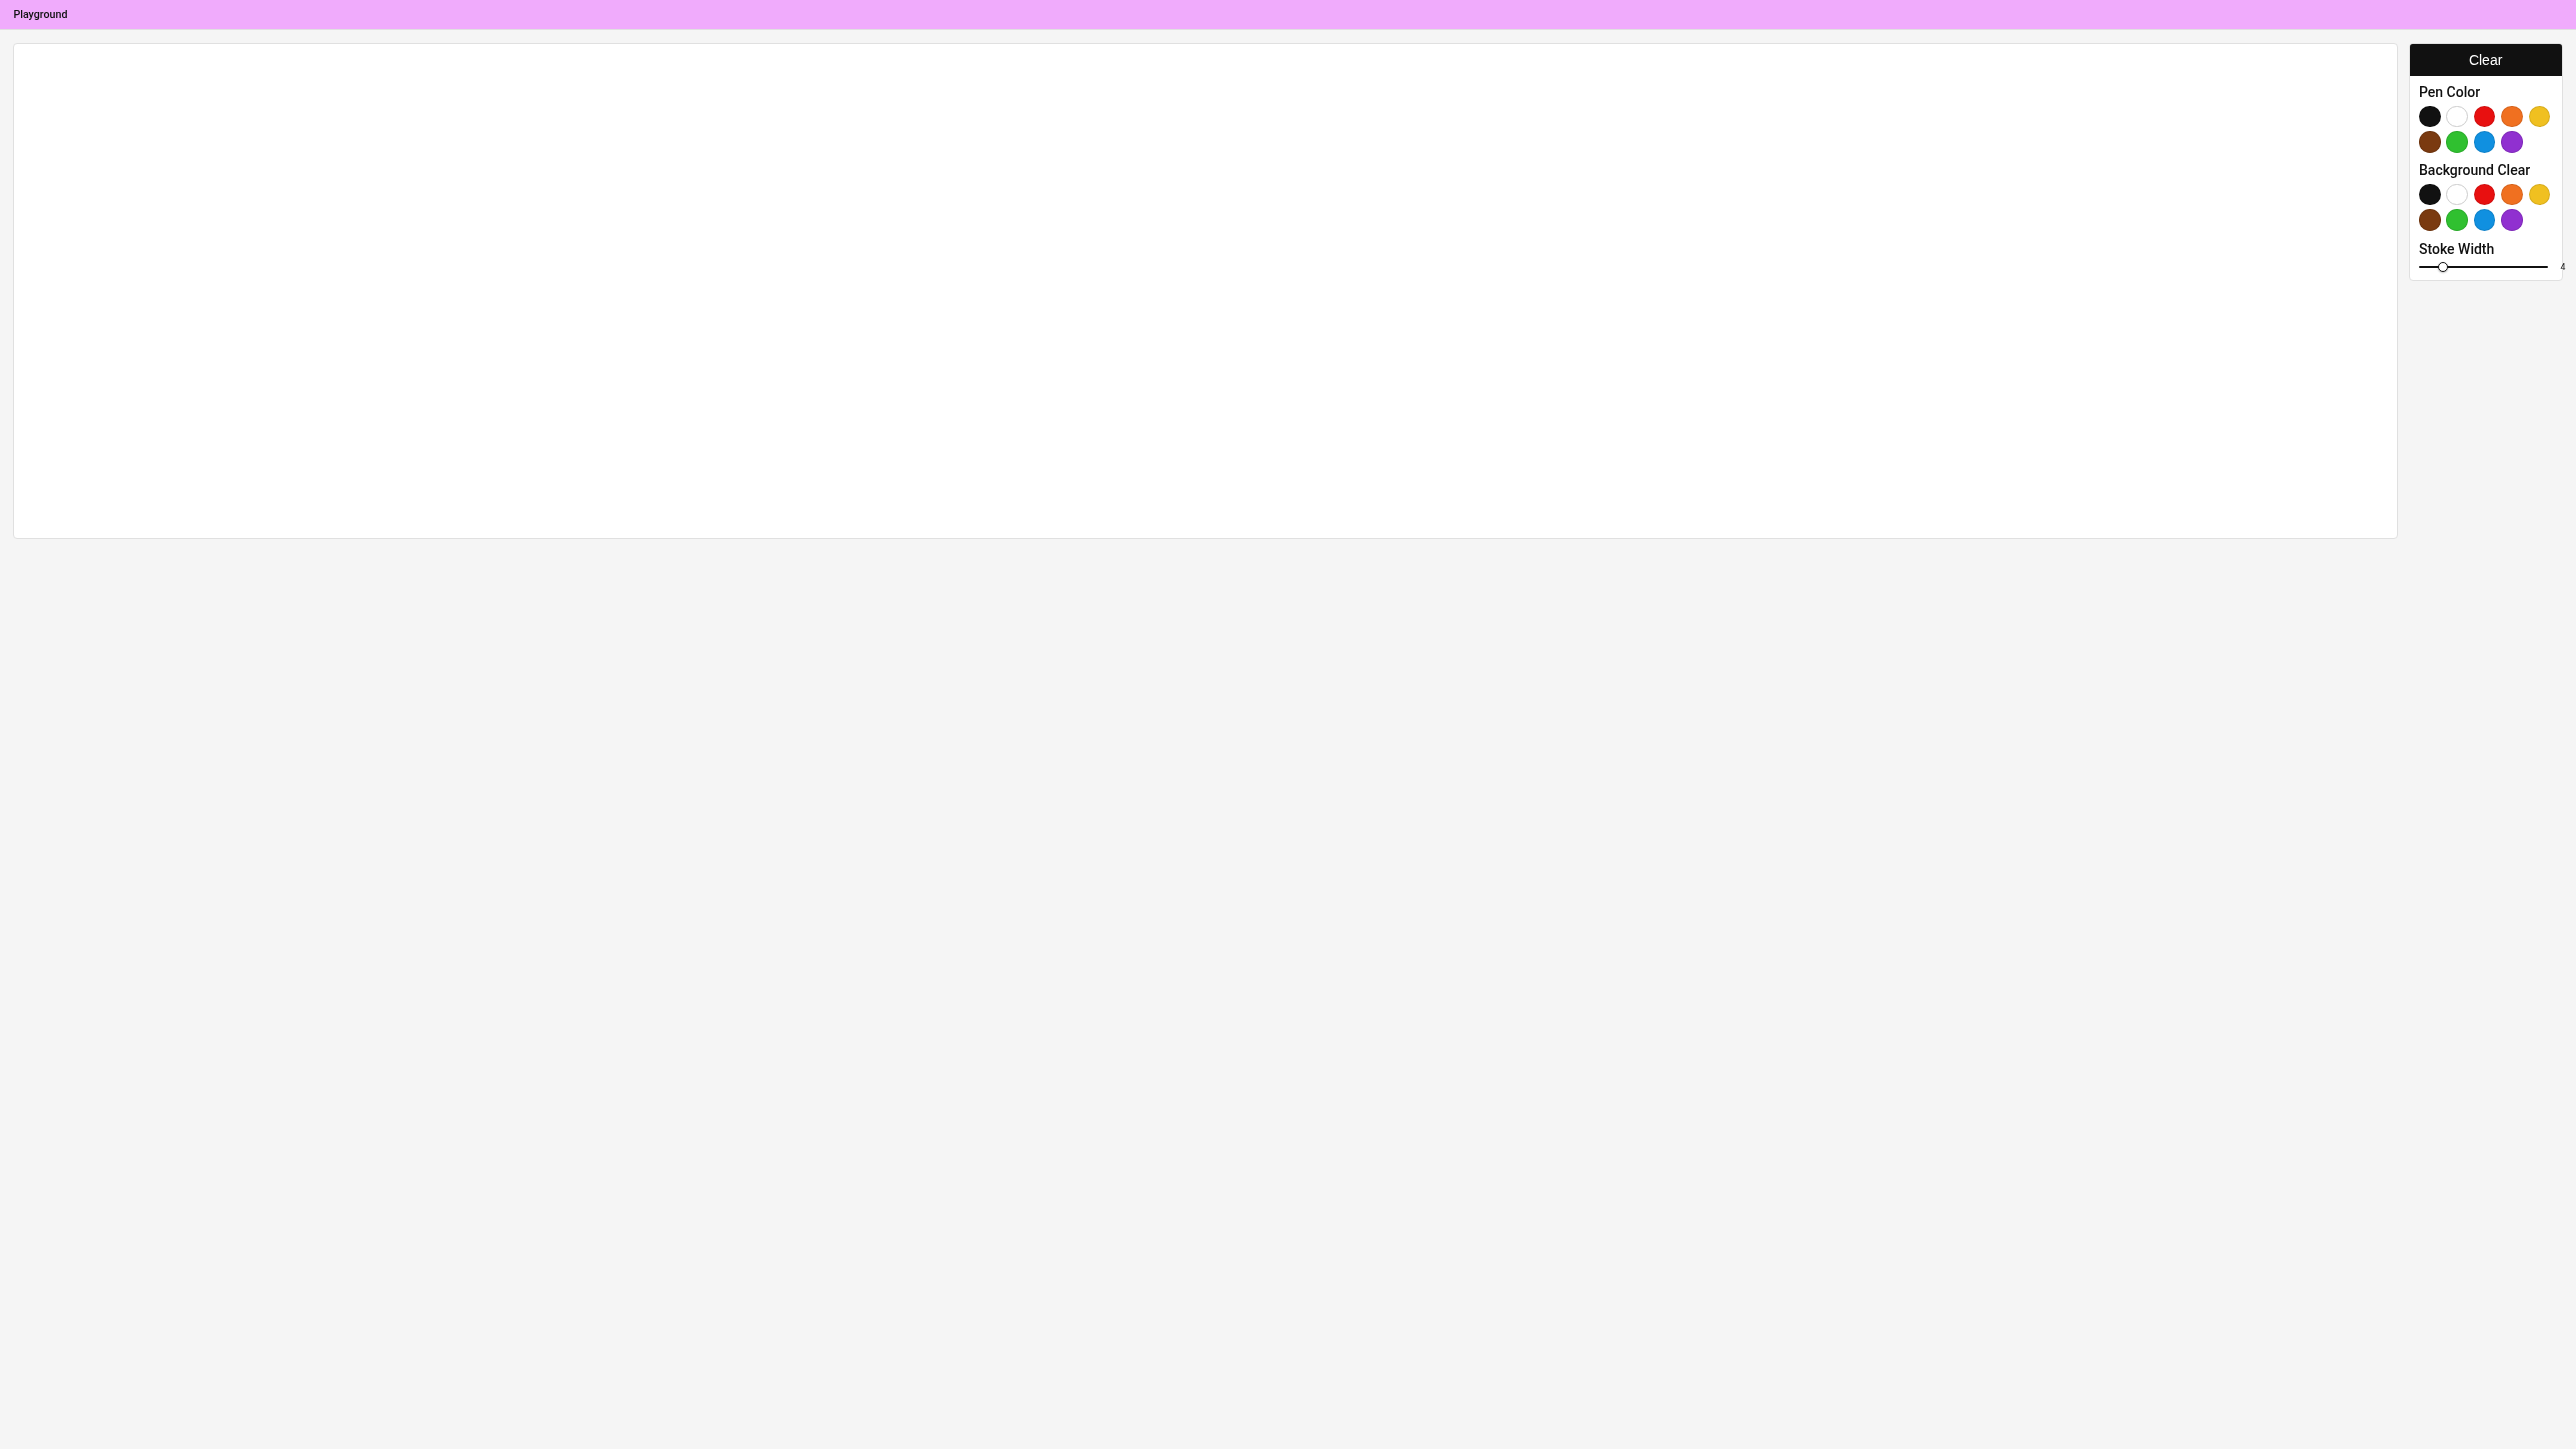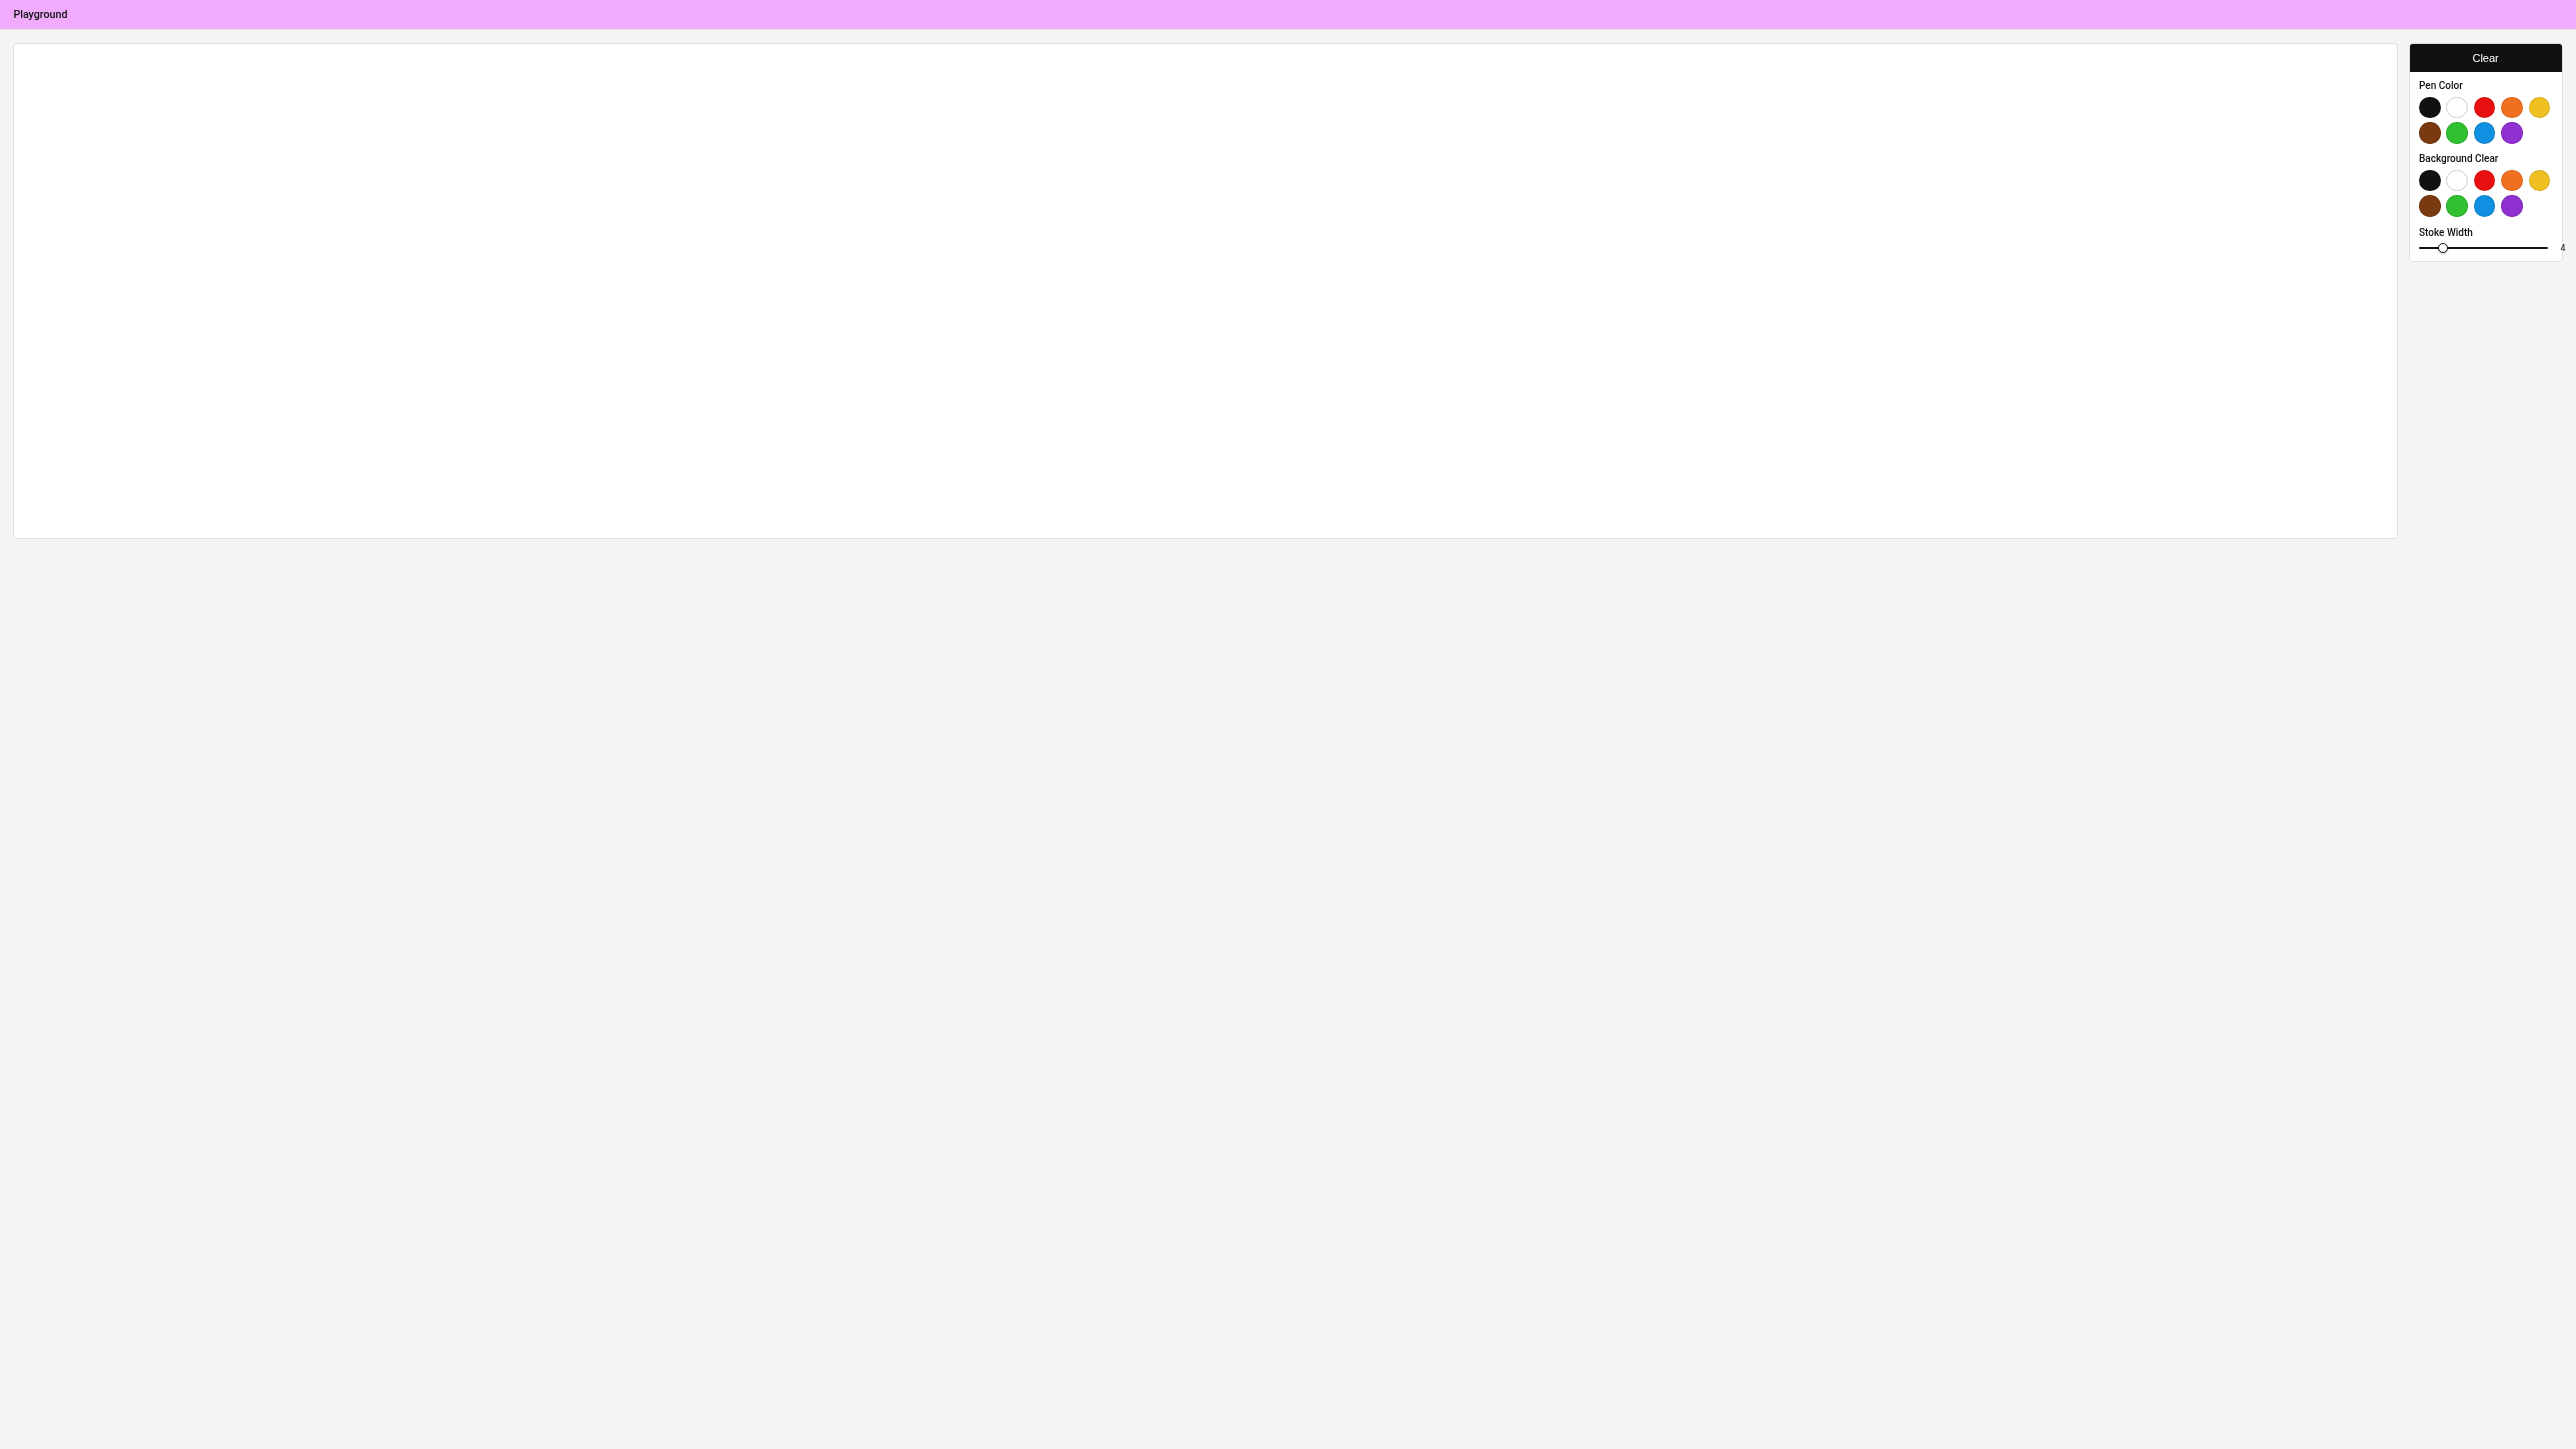--- a/index.html
+++ b/index.html
@@ -49,33 +49,33 @@
       padding: 0;
       flex-shrink: 0;
     }
 
     .clear-button {
       width: 100%;
       background: #111;
       color: #fff;
       border: none;
       padding: 8px 10.7px;
-      font-size: 11px;
+      font-size: 14px;
       font-weight: 500;
       cursor: pointer;
       border-radius: 2.7px 2.7px 0 0;
       text-align: center;
     }
 
     .controls-body {
       padding: 8px 9.4px;
     }
 
     .section-label {
-      font-size: 10px;
+      font-size: 14px;
       font-weight: 500;
       color: #111;
       margin-bottom: 5.4px;
     }
 
     .color-grid {
       display: grid;
       grid-template-columns: repeat(5, 1fr);
       gap: 4px;
       margin-bottom: 9.4px;

